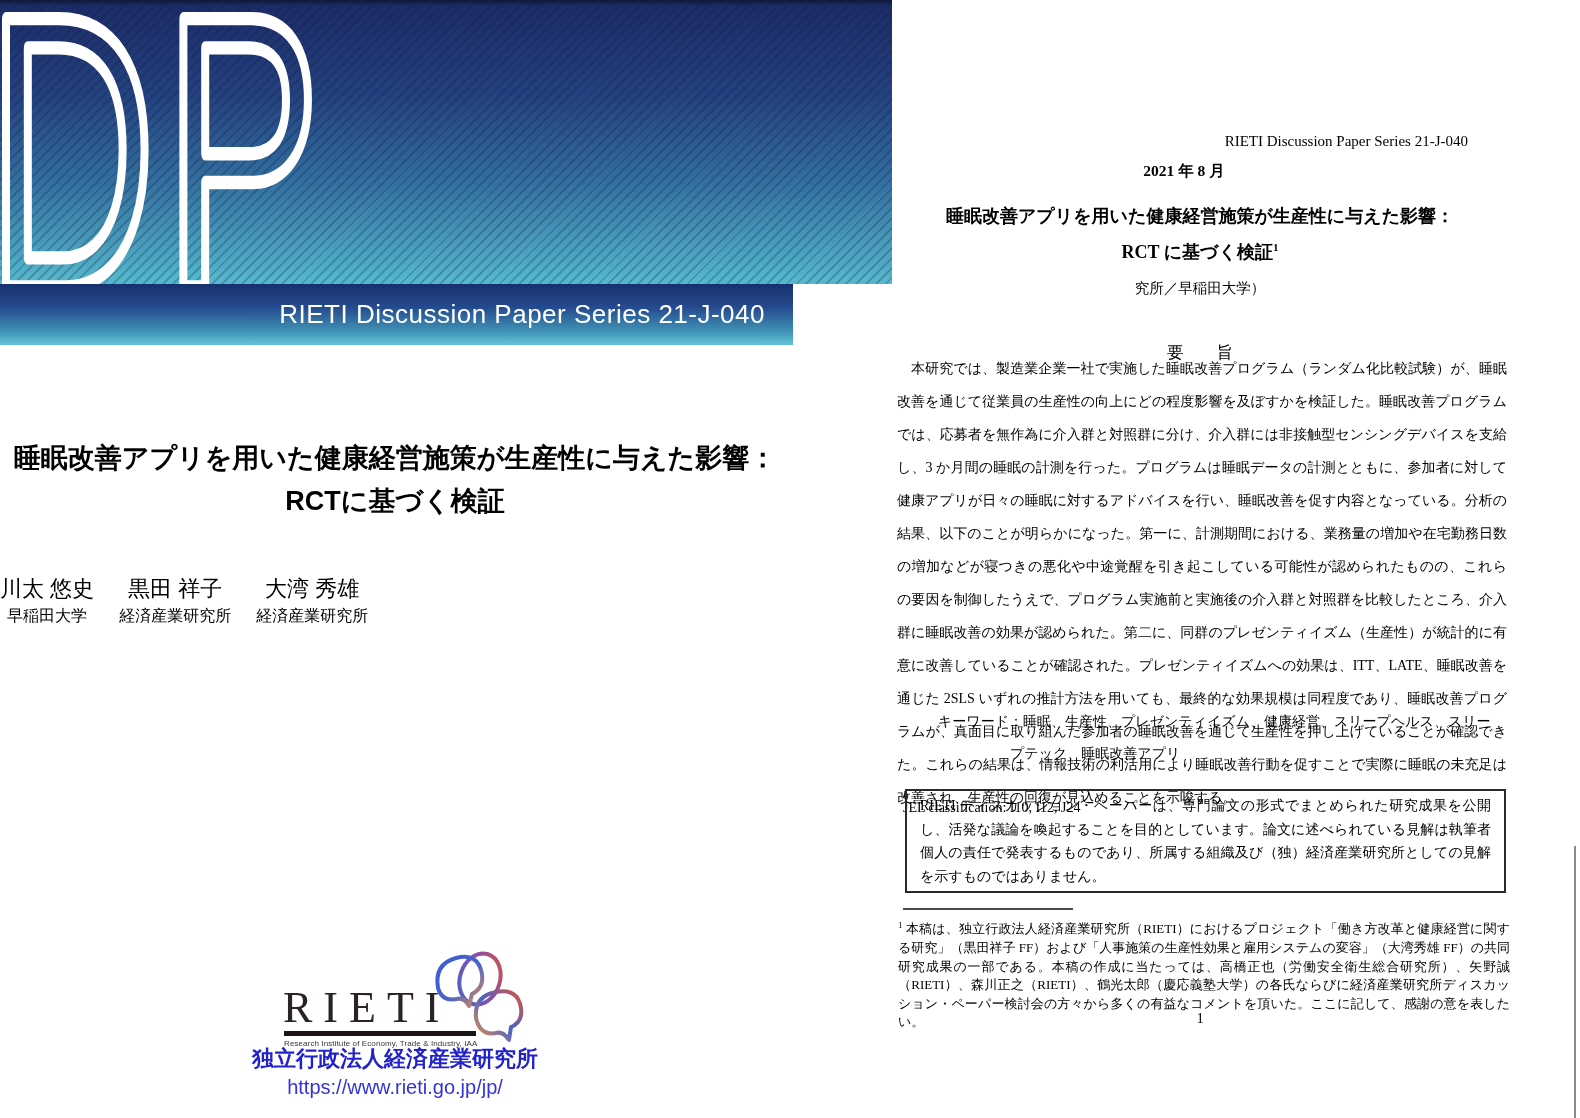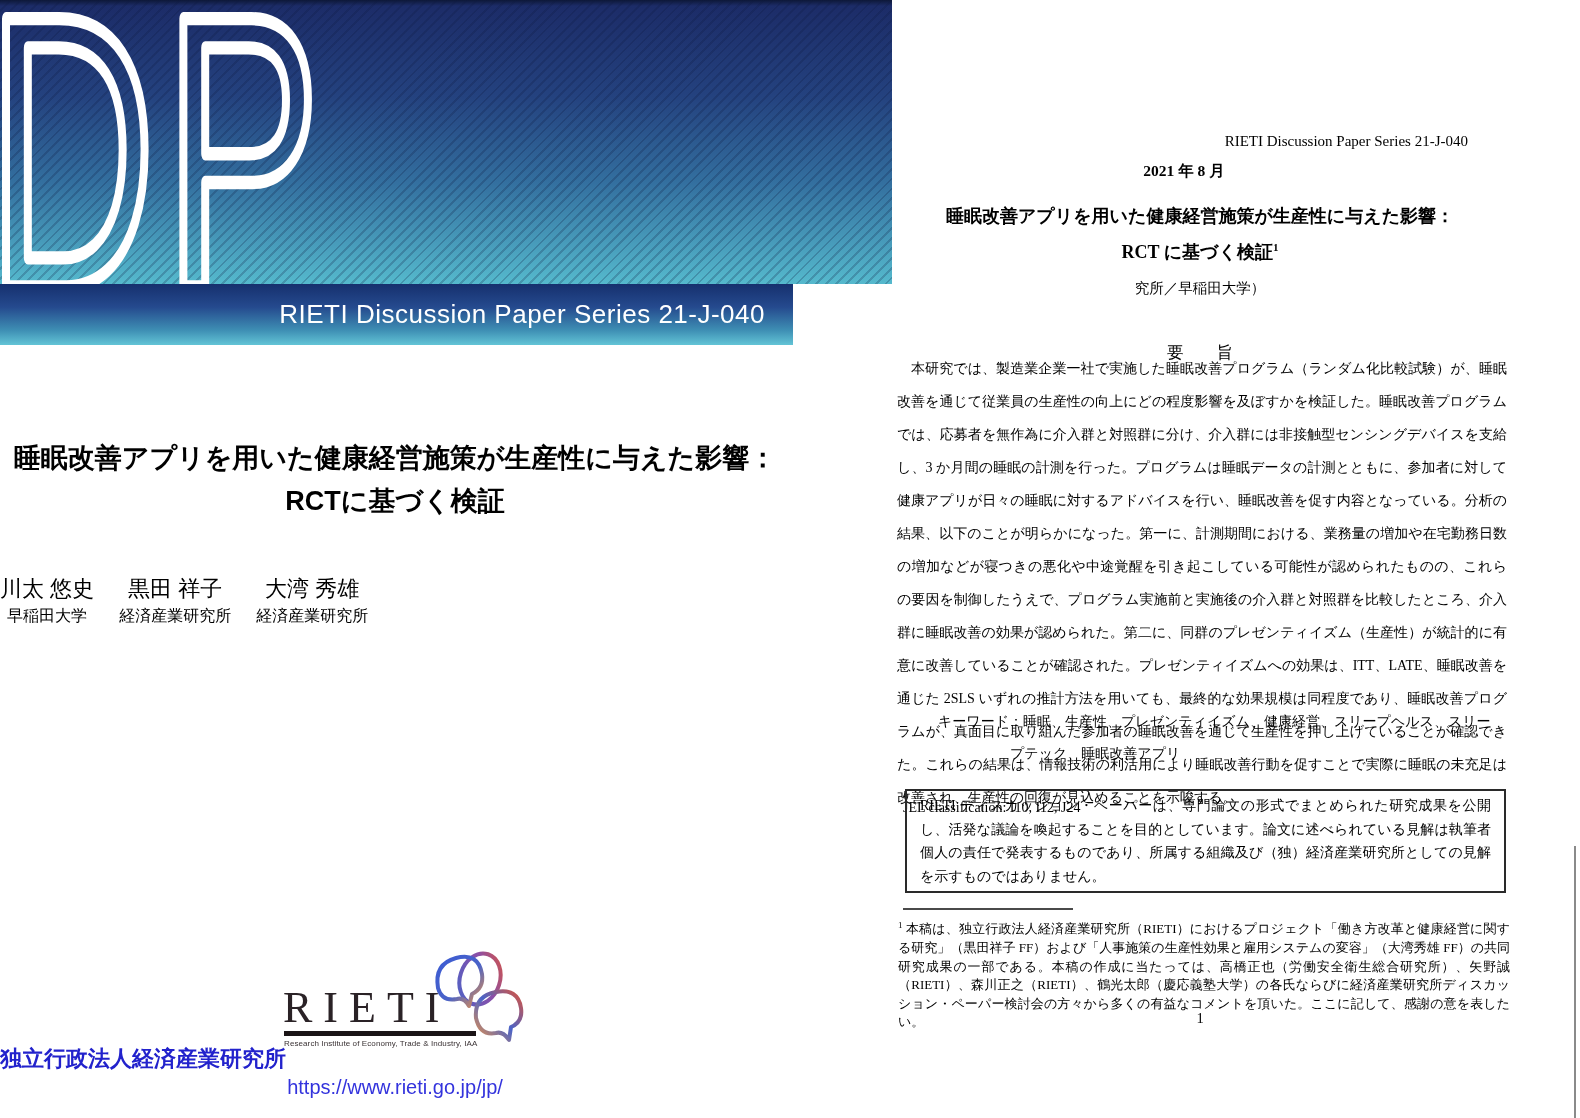--- a/index.html
+++ b/index.html
@@ -45,21 +45,21 @@
     font-size:44px;letter-spacing:11px;color:#2a2226;line-height:44px;
   }
   .rieti-bar{left:284px;top:1031px;width:192px;height:5px;background:#1a1416;}
   .rieti-tagline{
     left:284px;top:1039px;width:220px;white-space:nowrap;
     font-family:"Liberation Sans","DejaVu Sans",sans-serif;
     font-size:8px;color:#3a3234;letter-spacing:0.1px;
   }
   .rieti-mark-svg{left:424px;top:946px;}
   .org-name{
-    left:0;top:1046px;width:790px;text-align:left;
+    left:0;top:1046px;width:790px;text-align:center;
     font-family:"Liberation Sans","DejaVu Sans",sans-serif;
     font-weight:700;font-size:22px;color:#2222cc;line-height:26px;
     text-decoration:none;display:block;
   }
   .org-url{
     left:0;top:1075px;width:790px;text-align:center;
     font-family:"Liberation Sans","DejaVu Sans",sans-serif;
     font-size:20px;color:#3333dd;line-height:24px;text-decoration:none;display:block;
   }
 

